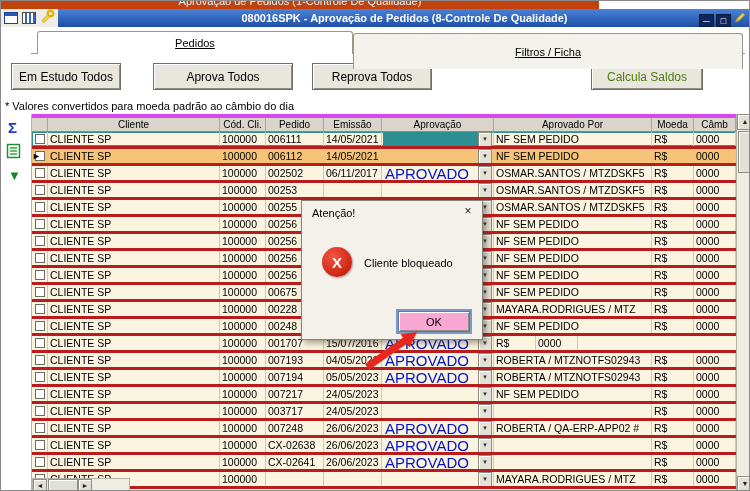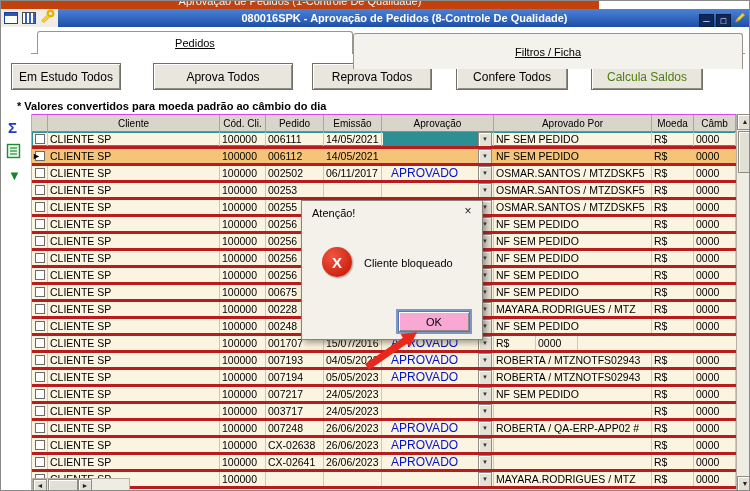--- a/index.html
+++ b/index.html
@@ -34,49 +34,49 @@
   .btn { position:absolute; top:62px; height:27px; background:#e9e6de; border:1px solid #6f6f66;
          box-shadow:inset 1px 1px 0 #ffffff, inset -1px -1px 0 #8f8d84;
          font-size:12px; color:#000; display:flex; align-items:center; justify-content:center; }
   .btn.disabled { color:#4d7c0f; }
   #btn0 { left:10px;  width:110px; }
   #btn1 { left:152px; width:140px; }
   #btn2 { left:311px; width:120px; }
   #btn3 { left:455px; width:112px; }
   #btn4 { left:590px; width:112px; }
 
-  .note { position:absolute; left:16px; top:99px; font-size:11px; font-weight:bold; color:#000; }
+  .note { position:absolute; left:4px; top:99px; font-size:11px; font-weight:normal; color:#000; }
 
   
   .rail { position:absolute; left:0; top:113px; width:30px; height:378px; background:#fff; }
   .rail .sum { position:absolute; left:7px; top:5px; color:#2238c8; font-weight:bold; font-size:15px; }
   .rail .sheet { position:absolute; left:5px; top:29px; }
   .rail .dn { position:absolute; left:7px; top:54px; color:#17862b; font-size:13px; font-weight:bold; }
 
   
   .grid { position:absolute; left:30px; top:113px; width:720px; height:378px; background:#fbf4e0; border-left:1px solid #b5b1a7; }
   .ghead { position:absolute; left:0; top:0; width:704px; height:18px; display:flex; background:#d9d5cb;
-           border-top:1px solid #d946ef; border-bottom:1px solid #8e8a80; }
+           border-top:4px solid #d946ef; border-bottom:1px solid #8e8a80; }
   .hc { border-right:1px solid #aaa69c; display:flex; align-items:center; justify-content:center; overflow:hidden;
         font-size:10px; color:#000; white-space:nowrap; }
   .c-chk{width:16px;} .c-cliente{width:172px;} .c-cod{width:46px;} .c-pedido{width:58px;} .c-emissao{width:58px;}
   .c-aprov{width:112px;} .c-por{width:158px;} .c-moeda{width:42px;} .c-camb{width:42px;}
 
   .grows { position:absolute; left:0; top:18px; width:704px; height:360px; overflow:hidden; }
   .grid-row { display:flex; height:17px; background:#fbf4e0; border-bottom:3px solid #b91c1c; font-size:10.5px; }
   .grid-row.sel { background:#f6c478; }
   .grid-row.focusrow { box-shadow:inset 0 0 0 1px #2d8f92; }
   .cell { border-right:1px solid #cdc8ba; overflow:hidden; display:flex; align-items:center; padding:0 2px; white-space:nowrap; position:relative; }
   .cell.c-chk { justify-content:center; }
   .cell.c-aprov { padding:0; }
   .checkbox { width:10px; height:10px; background:#fff; border:1px solid #6b6b6b; display:inline-block; }
   .marker { position:absolute; left:0; top:2px; font-size:9px; color:#000; }
 
   .combo { display:flex; width:100%; height:15px; align-items:stretch; margin:1px; }
-  .combo-text { flex:1; display:flex; align-items:center; padding-left:8px; font-size:12px; color:#000; overflow:hidden; }
+  .combo-text { flex:1; display:flex; align-items:center; padding-left:2px; font-size:15px; color:#000; overflow:hidden; }
   .combo-text.approved { color:#0013cc; }
   .combo.focus .combo-text { background:#2d8f92; }
   .combo-btn { width:14px; background:#e4e1d7; border:1px solid #8f8c83; box-shadow:inset 1px 1px 0 #fff;
                font-size:6px; display:flex; align-items:center; justify-content:center; color:#333; }
 
   
   .vscroll { position:absolute; left:704px; top:0; width:16px; height:378px; background:#efece4; border-left:1px solid #b5b1a7; }
   .vs-btn { position:absolute; left:0; width:16px; height:16px; background:#e2dfd5; border:1px solid #8f8c83;
             box-shadow:inset 1px 1px 0 #fff; font-size:7px; text-align:center; line-height:14px; color:#222; }
   .vs-up { top:0; } .vs-down { bottom:0; }
@@ -148,23 +148,20 @@
 
   <div class="btn" id="btn0">
       <span>Em Estudo Todos</span>
     </div>
   <div class="btn" id="btn1">
       <span>Aprova Todos</span>
     </div>
   <div class="btn" id="btn2">
       <span>Reprova Todos</span>
     </div>
-  <div class="btn" id="btn3">
-      <span>Confere Todos</span>
-    </div>
   <div class="btn disabled" id="btn4">
       <span>Calcula Saldos</span>
     </div>
 
   <div class="note">* Valores convertidos para moeda padrão ao câmbio do dia</div>
 
   <div class="rail">
     <span class="sum">Σ</span>
     <span class="sheet">
       <svg width="16" height="16" viewBox="0 0 16 16">

